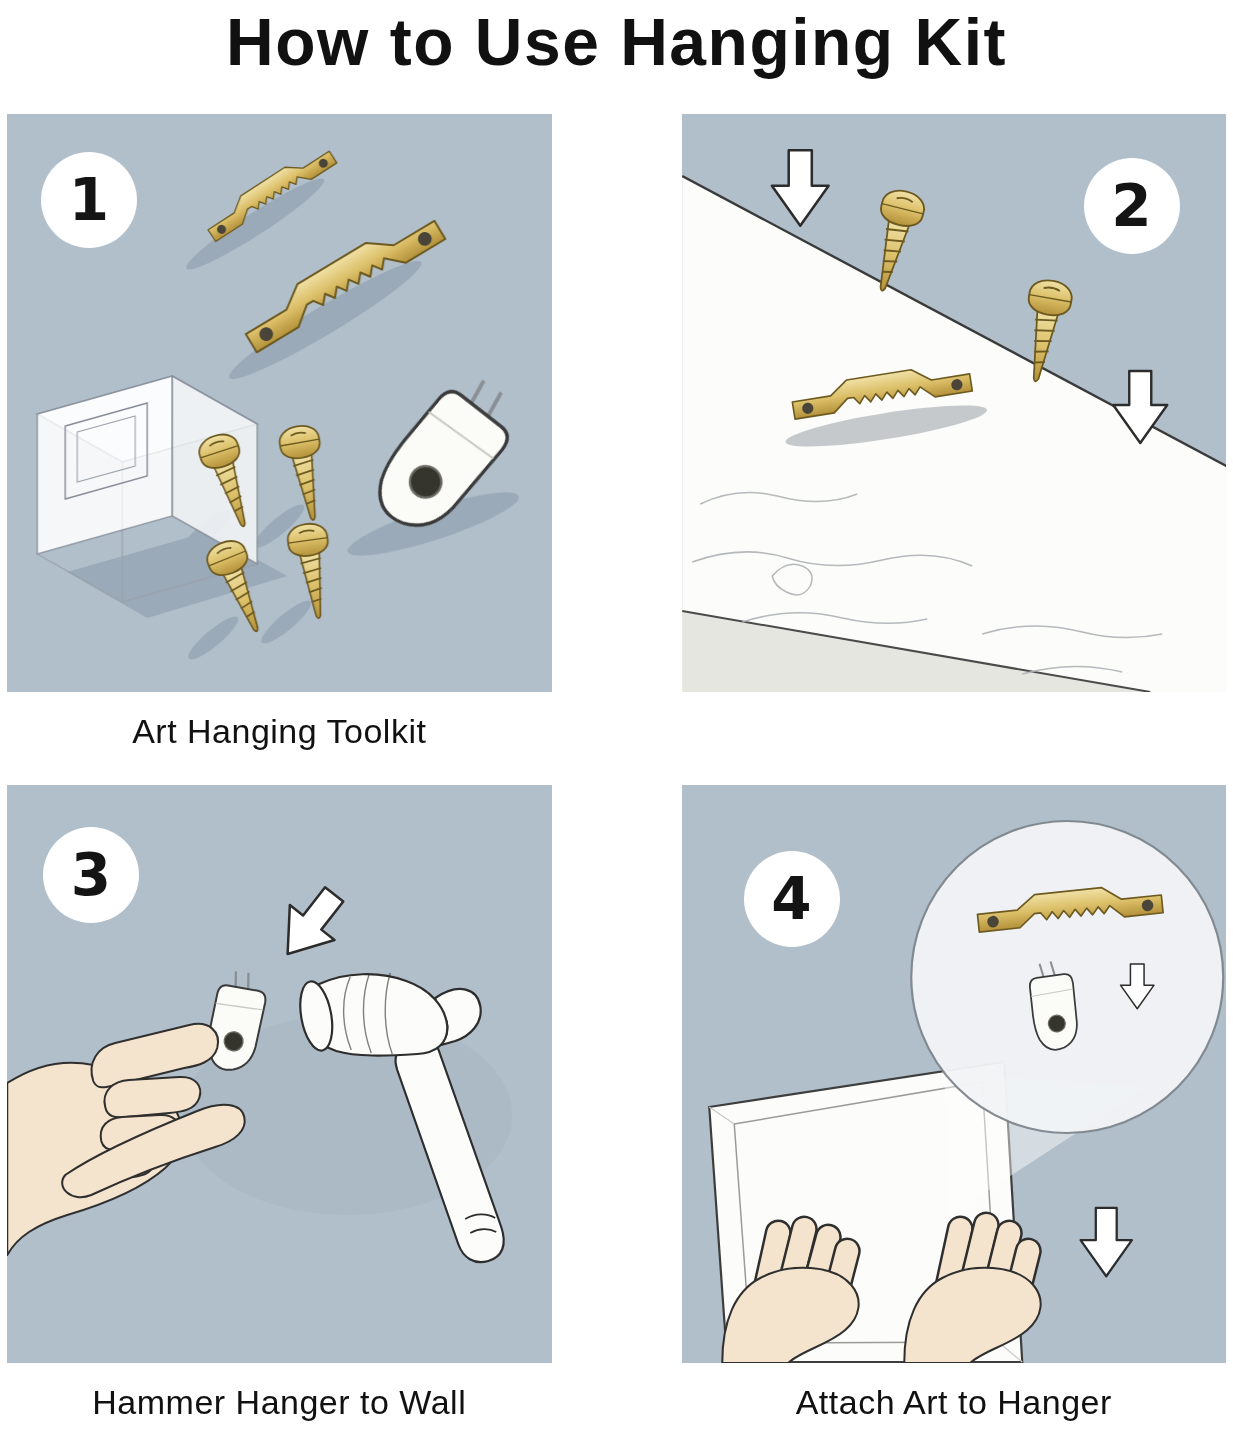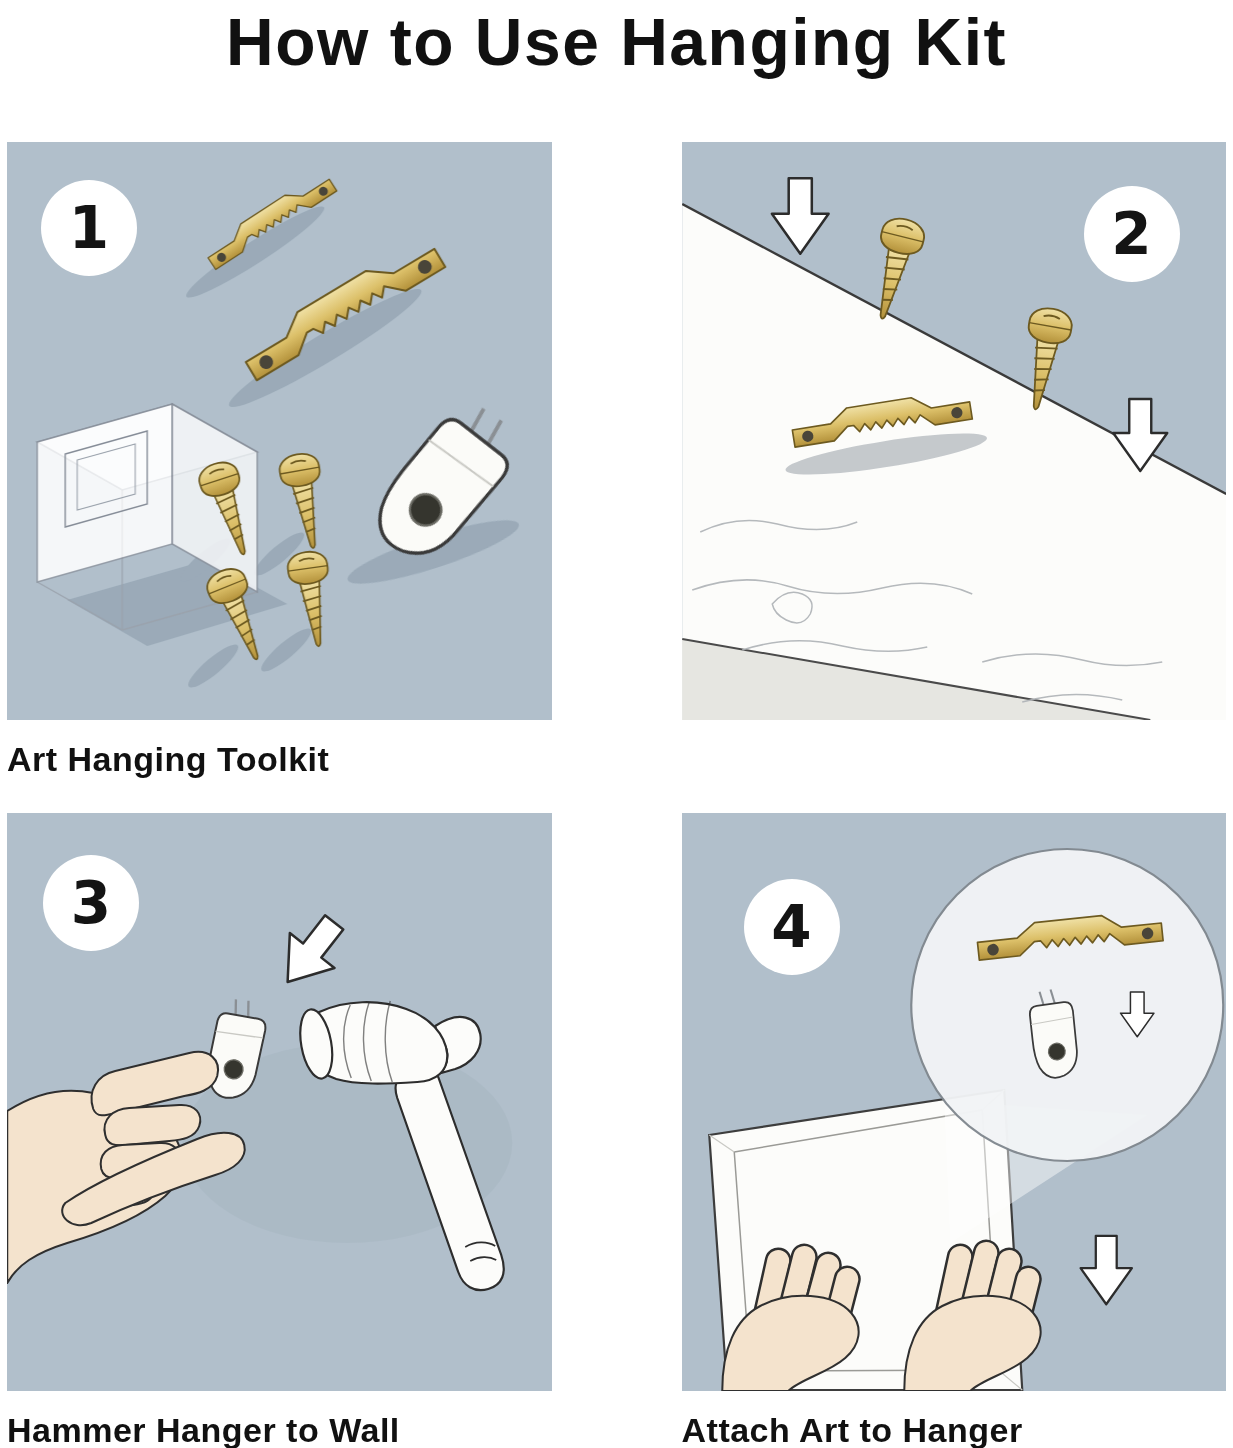--- a/index.html
+++ b/index.html
@@ -1,30 +1,30 @@
 <!DOCTYPE html>
 <html style="--page-bg: #ffffff; --panel-bg: #b1bfcb; --text: #111111; --gold: #d9bc69; --gold-dark: #b3913a; --outline: #2f2f2f; --skin: #f4e3cd; --white-object: #fcfcfa; --shadow: #7f91a1;"><head>
 <meta charset="utf-8">
 <style>
   *{margin:0;padding:0;box-sizing:border-box}
   html,body{background:#fff}
   body{width:1233px;height:1448px;overflow:hidden;font-family:"Liberation Sans",sans-serif}
   .page{width:1233px;height:1448px;padding:6px 7px 0;background:var(--page-bg,#ffffff)}
-  .title{text-align:center;font-size:66px;line-height:1.12;font-weight:700;letter-spacing:1.5px;color:var(--text,#111);margin-bottom:62px}
+  .title{text-align:center;font-size:66px;line-height:1.12;font-weight:700;letter-spacing:1.5px;color:var(--text,#111);margin-bottom:34px}
   .grid{display:grid;grid-template-columns:1fr 1fr;column-gap:130px}
   .step{display:flex;flex-direction:column}
   .panel{position:relative;height:578px;background:var(--panel-bg,#b1bfcb);overflow:hidden}
   .ill{position:absolute;left:0;top:0;width:100%;height:100%;display:block}
   .badge{position:absolute;width:96px;height:96px;border-radius:50%;background:#ffffff;display:flex;align-items:center;justify-content:center}
   .badge span{font-size:58px;font-weight:700;color:#141414;font-family:"DejaVu Sans","Liberation Sans",sans-serif}
   .badge.p1{left:34px;top:38px}
   .badge.p2{left:402px;top:44px}
   .badge.p3{left:36px;top:42px}
   .badge.p4{left:62px;top:66px}
-  .caption{text-align:left;font-size:34px;letter-spacing:.5px;color:var(--text,#111);margin:20px 0 34px;font-weight:700}
+  .caption{text-align:center;font-size:34px;letter-spacing:.5px;color:var(--text,#111);margin:20px 0 34px;font-weight:400}
   .fo{stroke:#2f2f2f;stroke-width:27;stroke-linecap:round;fill:none}
   .ff{stroke:var(--skin,#f4e3cd);stroke-width:22;stroke-linecap:round;fill:none}
 </style>
 </head>
 <body>
 
 <svg width="0" height="0" style="position:absolute" aria-hidden="true">
   <defs>
     <linearGradient id="gold" x1="0" y1="0" x2="0" y2="1">
       <stop offset="0" stop-color="#f0e1a6"></stop>

